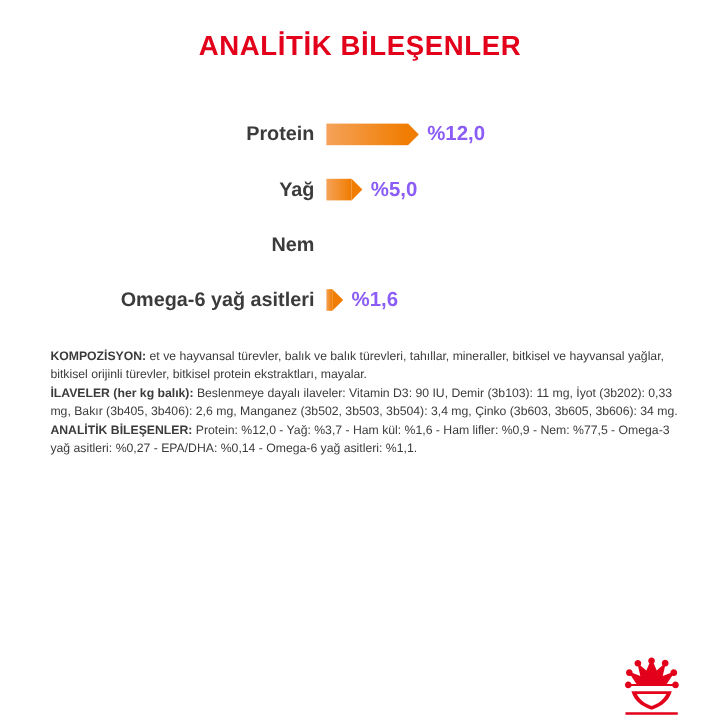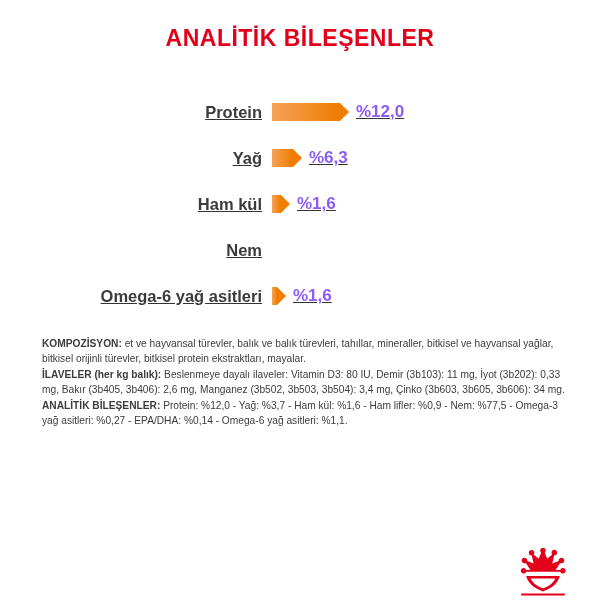--- a/index.html
+++ b/index.html
@@ -29,21 +29,20 @@
     letter-spacing: 0.5px;
     margin-top: 26px;
     margin-bottom: 0;
     line-height: 1.1;
   }
 
   
   .chart {
     margin-top: 38px;
     padding: 0 36px 0 26px;
-    text-decoration: underline;
   }
   .row {
     display: flex;
     align-items: center;
     height: 46px;
   }
   .row-label {
     width: 236px;
     text-align: right;
     padding-right: 10px;
@@ -122,49 +121,42 @@
       <div class="bar-wrap">
         <div class="bar" style="width:68px;"></div>
         <div class="bar-value">%12,0</div>
       </div>
     </div>
 
     <div class="row">
       <div class="row-label">Yağ</div>
       <div class="bar-wrap">
         <div class="bar" style="width:21px;"></div>
-        <div class="bar-value">%6,3</div>
+        <div class="bar-value">%5,0</div>
       </div>
     </div>
 
-    <div class="row">
-      <div class="row-label">Ham kül</div>
-      <div class="bar-wrap">
-        <div class="bar" style="width:9px;"></div>
-        <div class="bar-value">%1,6</div>
-      </div>
-    </div>
 
     <div class="row">
       <div class="row-label">Nem</div>
     </div>
 
     <div class="row">
       <div class="row-label">Omega-6 yağ asitleri</div>
       <div class="bar-wrap">
         <div class="bar" style="width:5px;"></div>
         <div class="bar-value">%1,6</div>
       </div>
     </div>
 
   </div>
 
   <div class="composition">
     <p><span class="lead">KOMPOZİSYON:</span><span> et ve hayvansal türevler, balık ve balık türevleri, tahıllar, mineraller, bitkisel ve hayvansal yağlar, bitkisel orijinli türevler, bitkisel protein ekstraktları, mayalar.</span></p>
-    <p><span class="lead">İLAVELER (her kg balık):</span><span> Beslenmeye dayalı ilaveler: Vitamin D3: 80 IU, Demir (3b103): 11 mg, İyot (3b202): 0,33 mg, Bakır (3b405, 3b406): 2,6 mg, Manganez (3b502, 3b503, 3b504): 3,4 mg, Çinko (3b603, 3b605, 3b606): 34 mg.</span></p>
+    <p><span class="lead">İLAVELER (her kg balık):</span><span> Beslenmeye dayalı ilaveler: Vitamin D3: 90 IU, Demir (3b103): 11 mg, İyot (3b202): 0,33 mg, Bakır (3b405, 3b406): 2,6 mg, Manganez (3b502, 3b503, 3b504): 3,4 mg, Çinko (3b603, 3b605, 3b606): 34 mg.</span></p>
     <p><span class="lead">ANALİTİK BİLEŞENLER:</span><span> Protein: %12,0 - Yağ: %3,7 - Ham kül: %1,6 - Ham lifler: %0,9 - Nem: %77,5 - Omega-3 yağ asitleri: %0,27 - EPA/DHA: %0,14 - Omega-6 yağ asitleri: %1,1.</span></p>
   </div>
 
   <div class="logo">
     <svg viewBox="0 0 64 64" width="62" height="62" aria-hidden="true">
       <g fill="#E2001A">
         <path d="M32 6c-1.6 0-2.9 1.3-2.9 2.9 0 .9.4 1.7 1 2.2l-2.6 6.2-5.1-4.4c.4-.5.7-1.1.7-1.8 0-1.6-1.3-2.9-2.9-2.9S17.3 9.5 17.3 11c0 1.6 1.3 2.9 2.9 2.9h.2l1.9 8.2-6.6-2.6c0-.1 0-.2 0-.3 0-1.6-1.3-2.9-2.9-2.9S10 17.6 10 19.2s1.3 2.9 2.9 2.9c.5 0 1-.1 1.4-.4L19 28.9h-4.3c-.3-1.2-1.4-2.1-2.7-2.1-1.6 0-2.9 1.3-2.9 2.9s1.3 2.9 2.9 2.9c1.2 0 2.3-.8 2.7-1.9h35.1c.4 1.1 1.4 1.9 2.7 1.9 1.6 0 2.9-1.3 2.9-2.9s-1.3-2.9-2.9-2.9c-1.3 0-2.4.9-2.7 2.1H45l4.7-7.2c.4.2.9.4 1.4.4 1.6 0 2.9-1.3 2.9-2.9s-1.3-2.9-2.9-2.9-2.9 1.3-2.9 2.9c0 .1 0 .2 0 .3l-6.6 2.6 1.9-8.2h.2c1.6 0 2.9-1.3 2.9-2.9s-1.3-2.9-2.9-2.9-2.9 1.3-2.9 2.9c0 .7.3 1.3.7 1.8l-5.1 4.4-2.6-6.2c.6-.5 1-1.3 1-2.2C34.9 7.3 33.6 6 32 6z"></path>
         <path d="M14.6 35.2c1.3 4.6 4.2 8.6 8.1 11.3 2.9 2 6.3 3.3 9.3 4.6 3-1.3 6.4-2.6 9.3-4.6 3.9-2.7 6.8-6.7 8.1-11.3H14.6zm17.4 12.6c-2.3-1-4.8-2-6.9-3.5-2.5-1.7-4.5-4-5.8-6.7h25.4c-1.3 2.7-3.3 5-5.8 6.7-2.1 1.5-4.6 2.5-6.9 3.5z"></path>
         <path d="M9.5 53.2h45v2.1h-45z"></path>
       </g>

